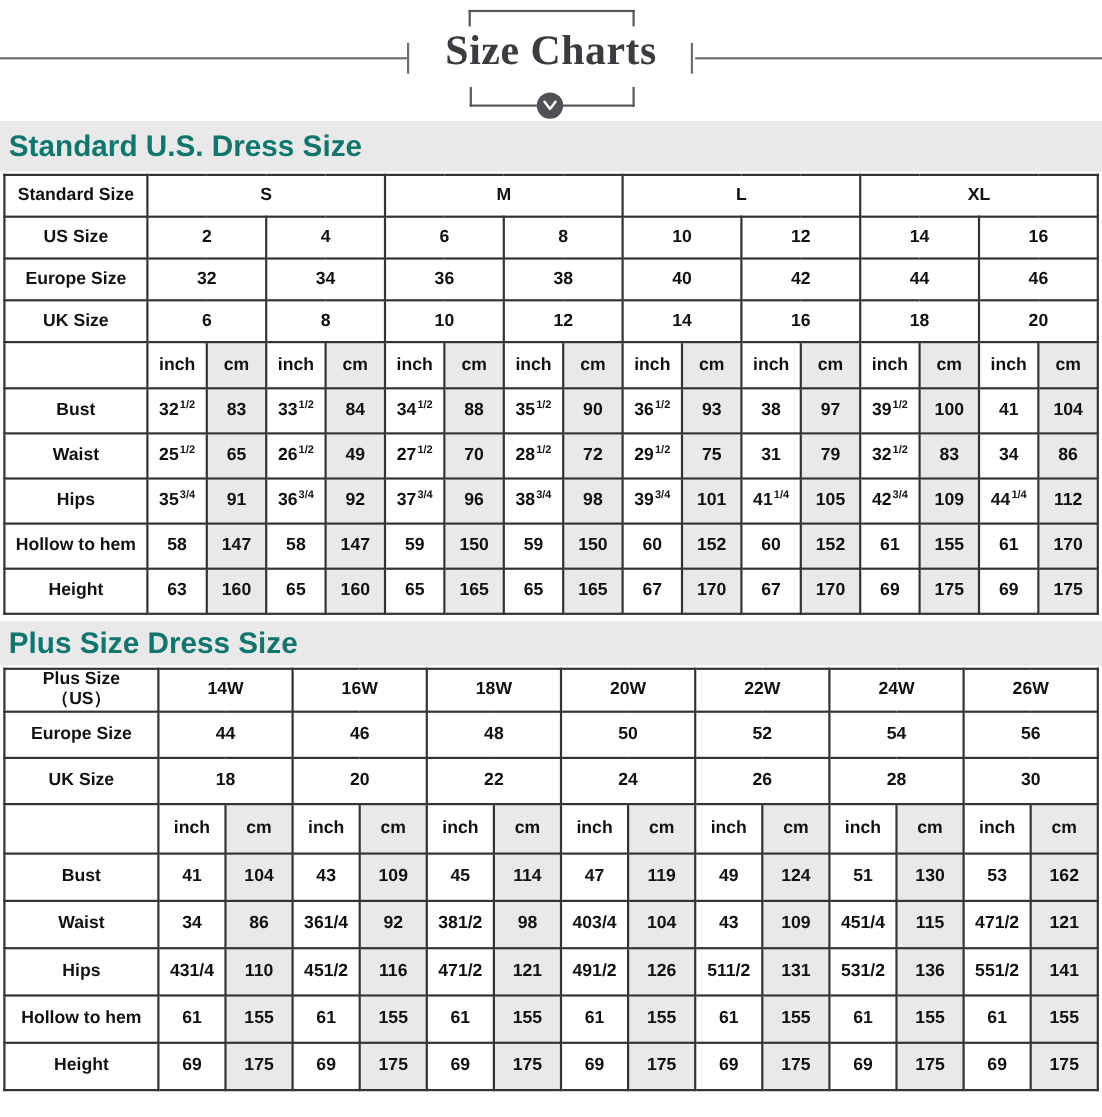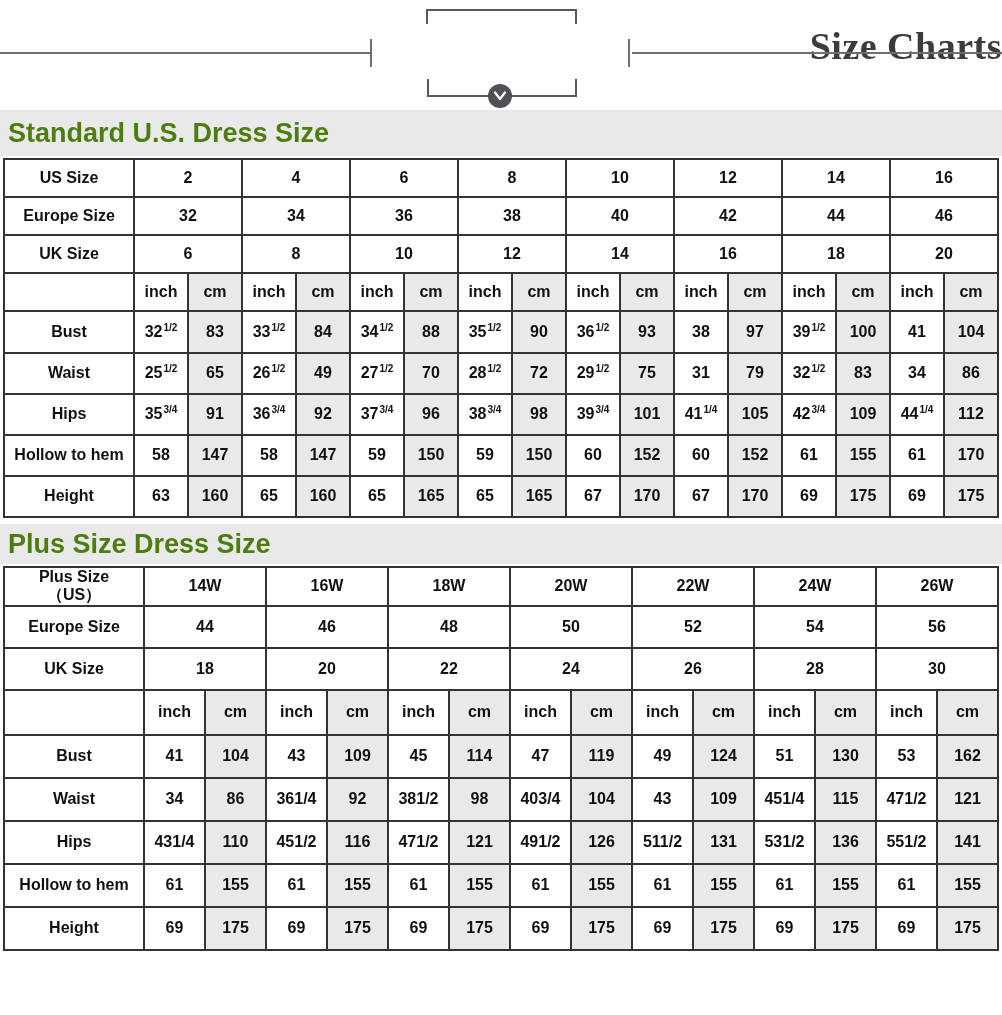--- a/index.html
+++ b/index.html
@@ -16,40 +16,40 @@
   .bracket-top{
     position:absolute;left:426px;top:9px;width:147px;height:13px;
     border:2px solid #57575c;border-bottom:none;
   }
   .bracket-bottom{
     position:absolute;left:427px;top:79px;width:146px;height:16px;
     border:2px solid #57575c;border-top:none;
   }
   .hero-title{
     position:absolute;left:0;right:0;top:24px;margin:0;
-    text-align:right;
+    text-align:center;
     font-family:"Liberation Serif", serif;
     font-weight:bold;font-size:38px;letter-spacing:.5px;
     color:#3b3b40;
   }
   .hline{position:absolute;top:52px;height:2px;background:#6d6d72;}
   .hline.left{left:0;width:370px;}
   .hline.right{left:632px;width:370px;}
   .vtick{position:absolute;top:39px;width:2px;height:28px;background:#6d6d72;}
   .vtick.left{left:370px;}
   .vtick.right{left:628px;}
   .chev-circle{
     position:absolute;left:488px;top:84px;width:24px;height:24px;
     border-radius:50%;background:#515056;
     display:flex;align-items:center;justify-content:center;
   }
   
   .title-bar{
     background:#e9e9ea;
-    font-weight:bold;color:#4d7c0f;
+    font-weight:bold;color:#0f766e;
     font-size:27px;
     padding-left:8px;
     display:flex;align-items:center;
   }
   .title-bar.first{height:46px;}
   .title-bar.second{height:40px;margin-top:6px;}
   
   table.size-table{
     border-collapse:collapse;table-layout:fixed;
     width:996px;margin:2px 3px 0 3px;
@@ -108,20 +108,27 @@
           <col>
           <col>
           <col>
           <col>
           <col>
           <col>
           <col>
           <col>
         </colgroup>
         <tbody>
+          <tr>
+            <td class="label-cell">Standard Size</td>
+            <td class="group-cell" colspan="4">S</td>
+            <td class="group-cell" colspan="4">M</td>
+            <td class="group-cell" colspan="4">L</td>
+            <td class="group-cell" colspan="4">XL</td>
+          </tr>
           <tr>
             <td class="label-cell">US Size</td>
             <td colspan="2">2</td>
             <td colspan="2">4</td>
             <td colspan="2">6</td>
             <td colspan="2">8</td>
             <td colspan="2">10</td>
             <td colspan="2">12</td>
             <td colspan="2">14</td>
             <td colspan="2">16</td>

